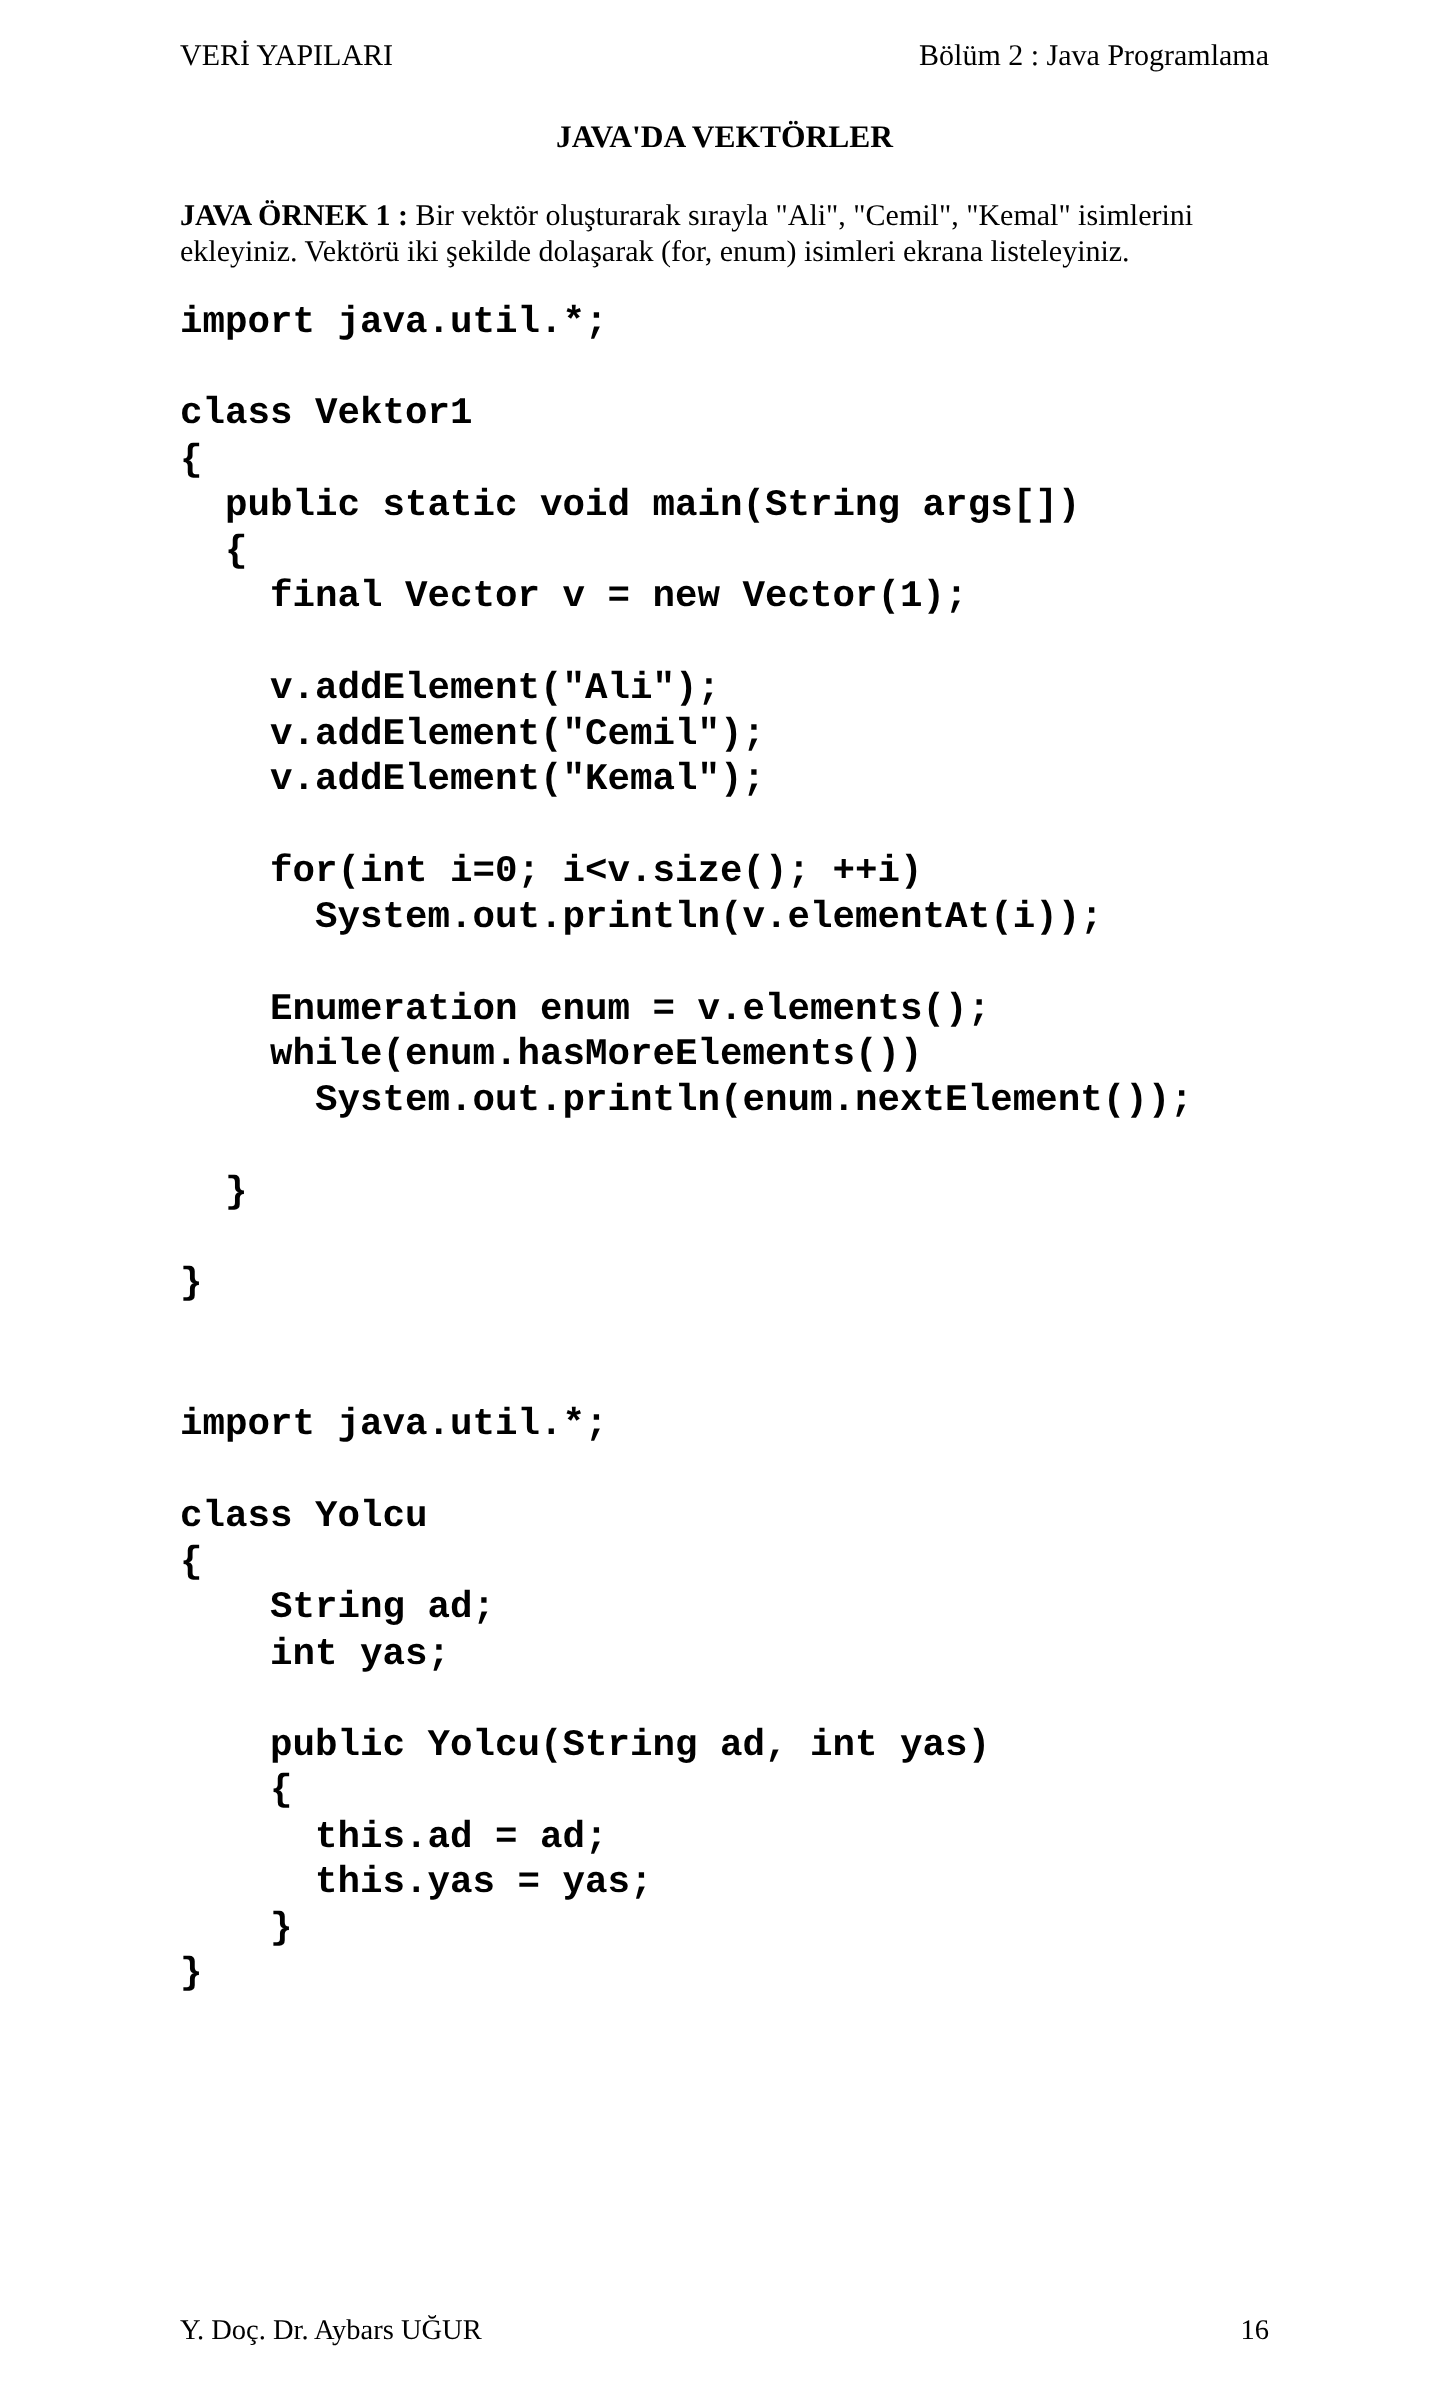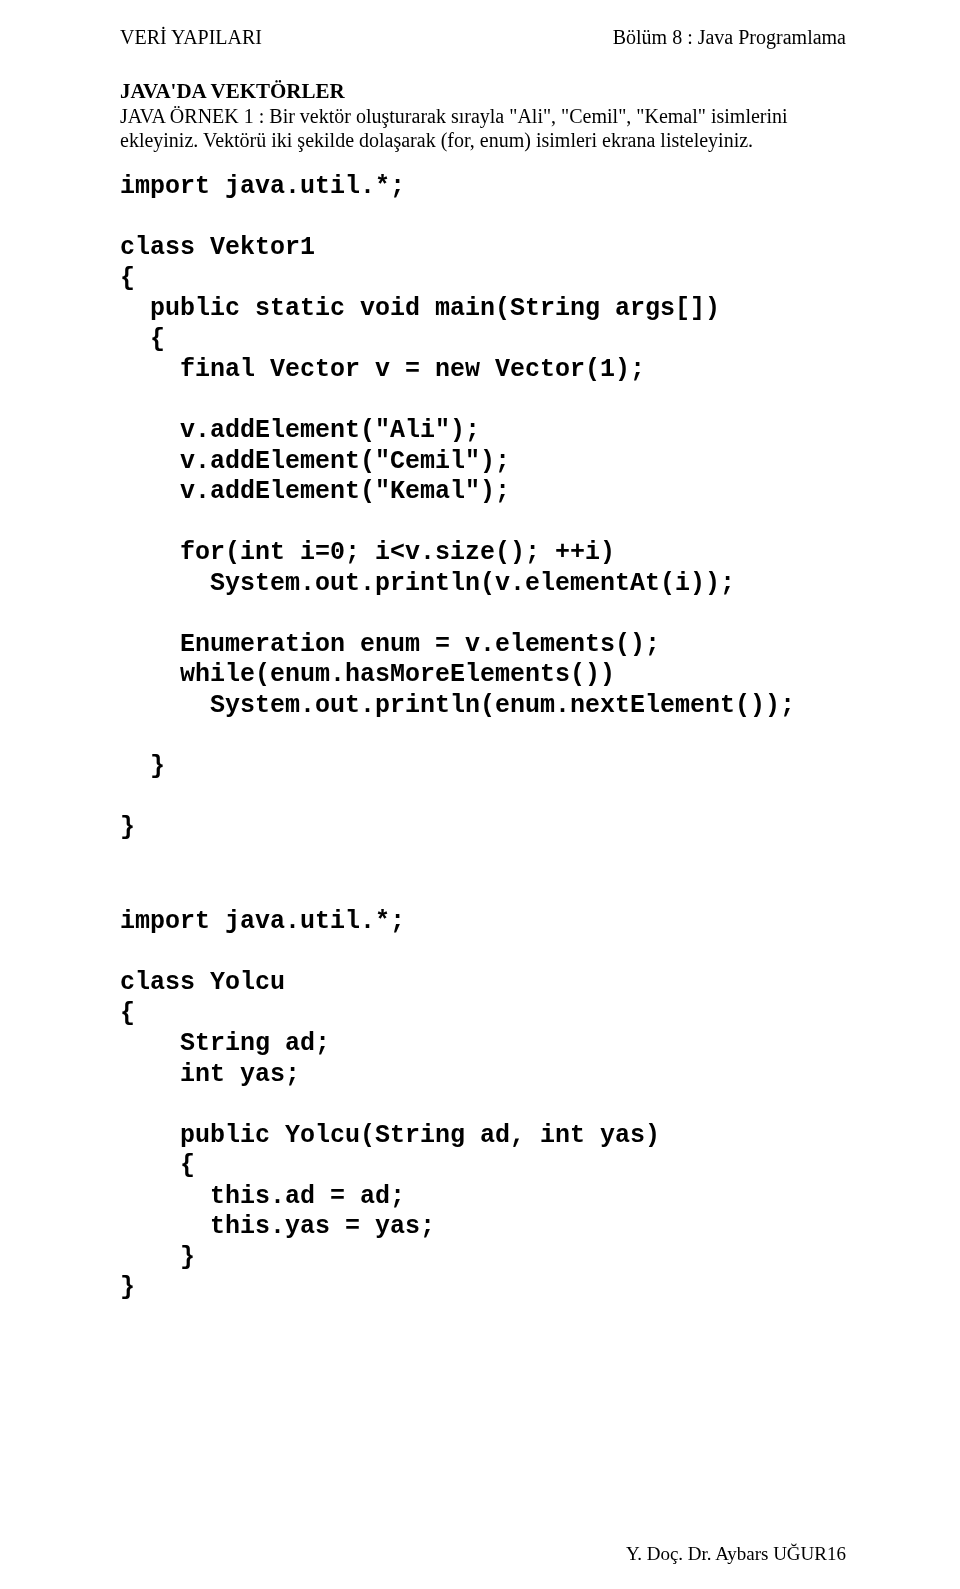--- a/index.html
+++ b/index.html
@@ -15,56 +15,58 @@
     padding: 26px 114px 30px 120px;
     position: relative;
   }
   .header-row {
     display: flex;
     justify-content: space-between;
     font-size: 20px;
     margin-bottom: 30px;
   }
   .title {
+    text-align: center;
     font-size: 21px;
     font-weight: bold;
+    margin-bottom: 28px;
   }
   .para {
     font-size: 20px;
     line-height: 1.2;
     margin-bottom: 20px;
   }
-  .bold { font-weight: normal; }
+  .bold { font-weight: bold; }
   .code {
     font-family: "Courier New", Courier, monospace;
     font-weight: bold;
     font-size: 25px;
     white-space: pre;
     line-height: 1.22;
     margin-bottom: 40px;
   }
   .code.tight { margin-bottom: 64px; }
   .footer {
     position: absolute;
     bottom: 24px;
     left: 120px;
     right: 114px;
     display: flex;
-    justify-content: flex-end;
+    justify-content: space-between;
     font-size: 19px;
   }
 </style>
 </head>
 <body>
 
 <div class="page">
 
   <div class="header-row">
     <span>VERİ YAPILARI</span>
-    <span>Bölüm 8 : Java Programlama</span>
+    <span>Bölüm 2 : Java Programlama</span>
   </div>
 
   <div class="title">JAVA'DA VEKTÖRLER</div>
 
   <div class="para">
     <span class="bold">JAVA ÖRNEK 1 : </span><span>Bir vektör oluşturarak sırayla "Ali", "Cemil", "Kemal" isimlerini ekleyiniz. Vektörü iki şekilde dolaşarak (for, enum) isimleri ekrana listeleyiniz.</span>
   </div>
 
   <div class="code tight">import java.util.*;
 

